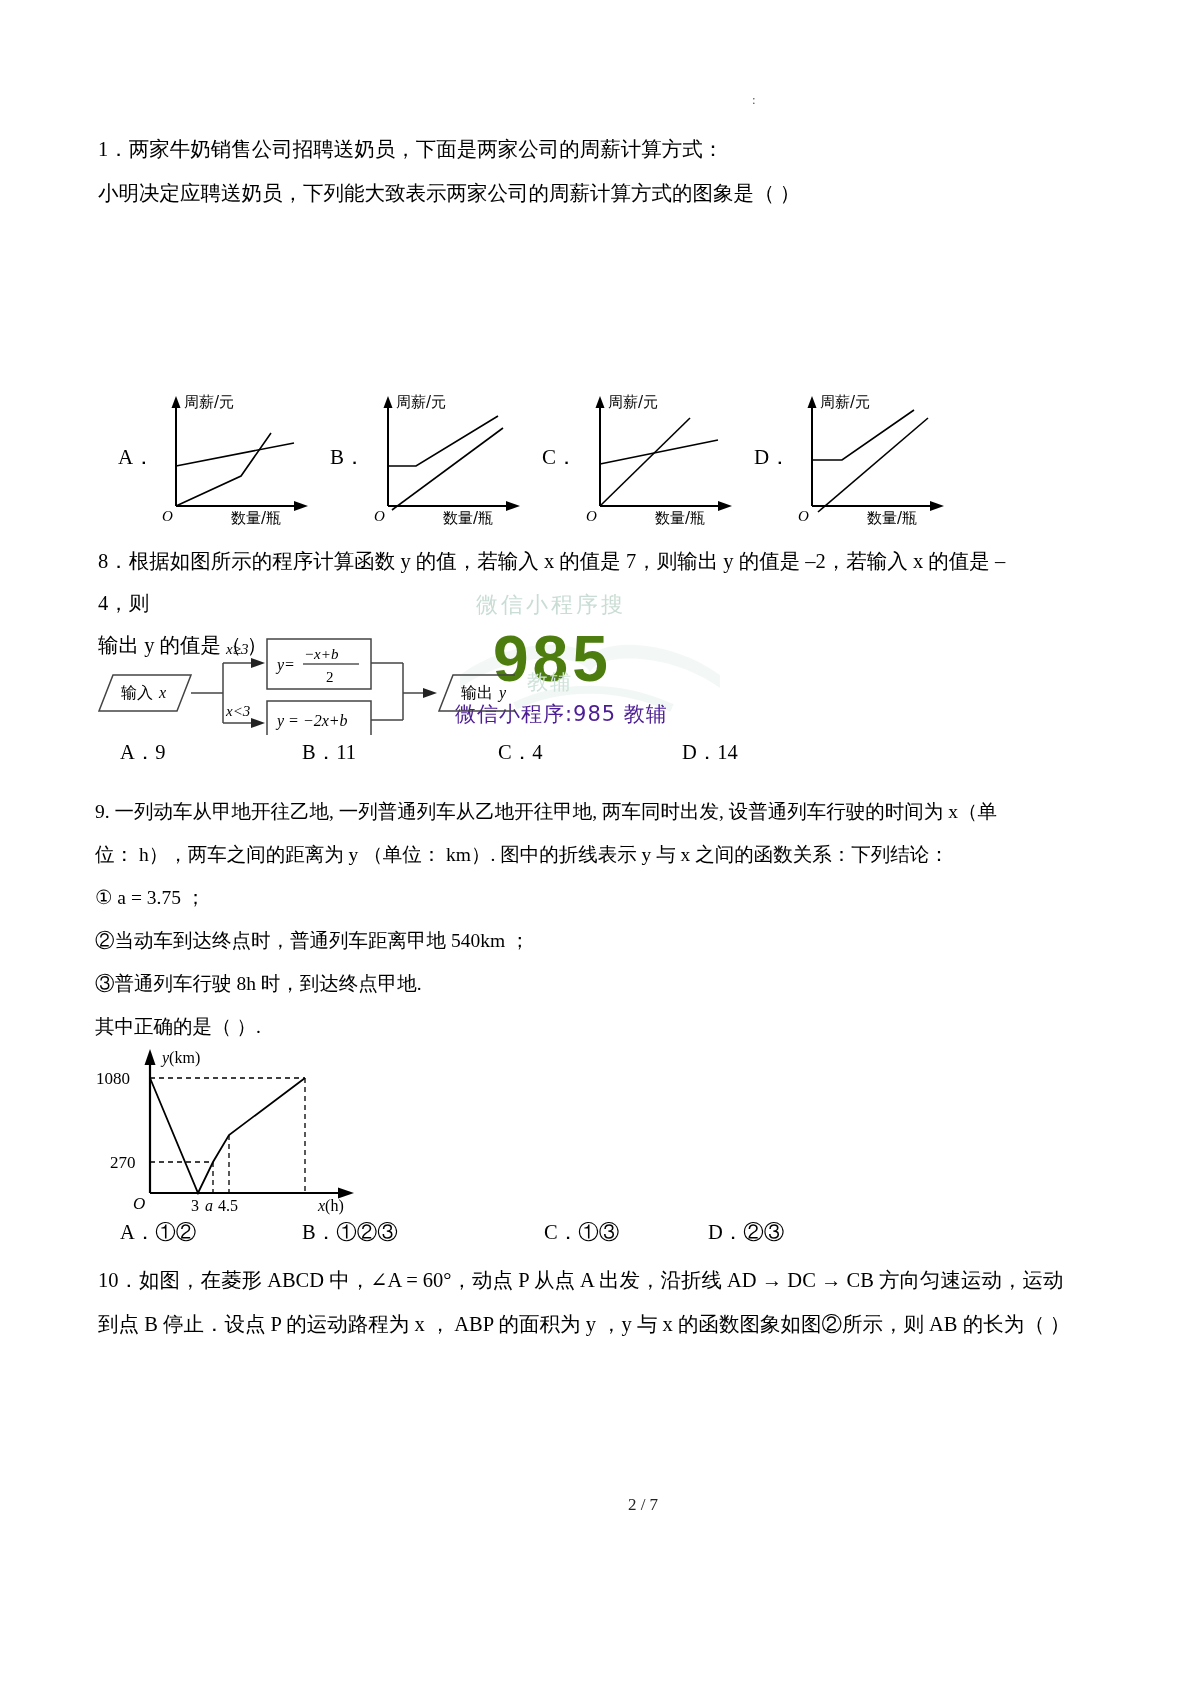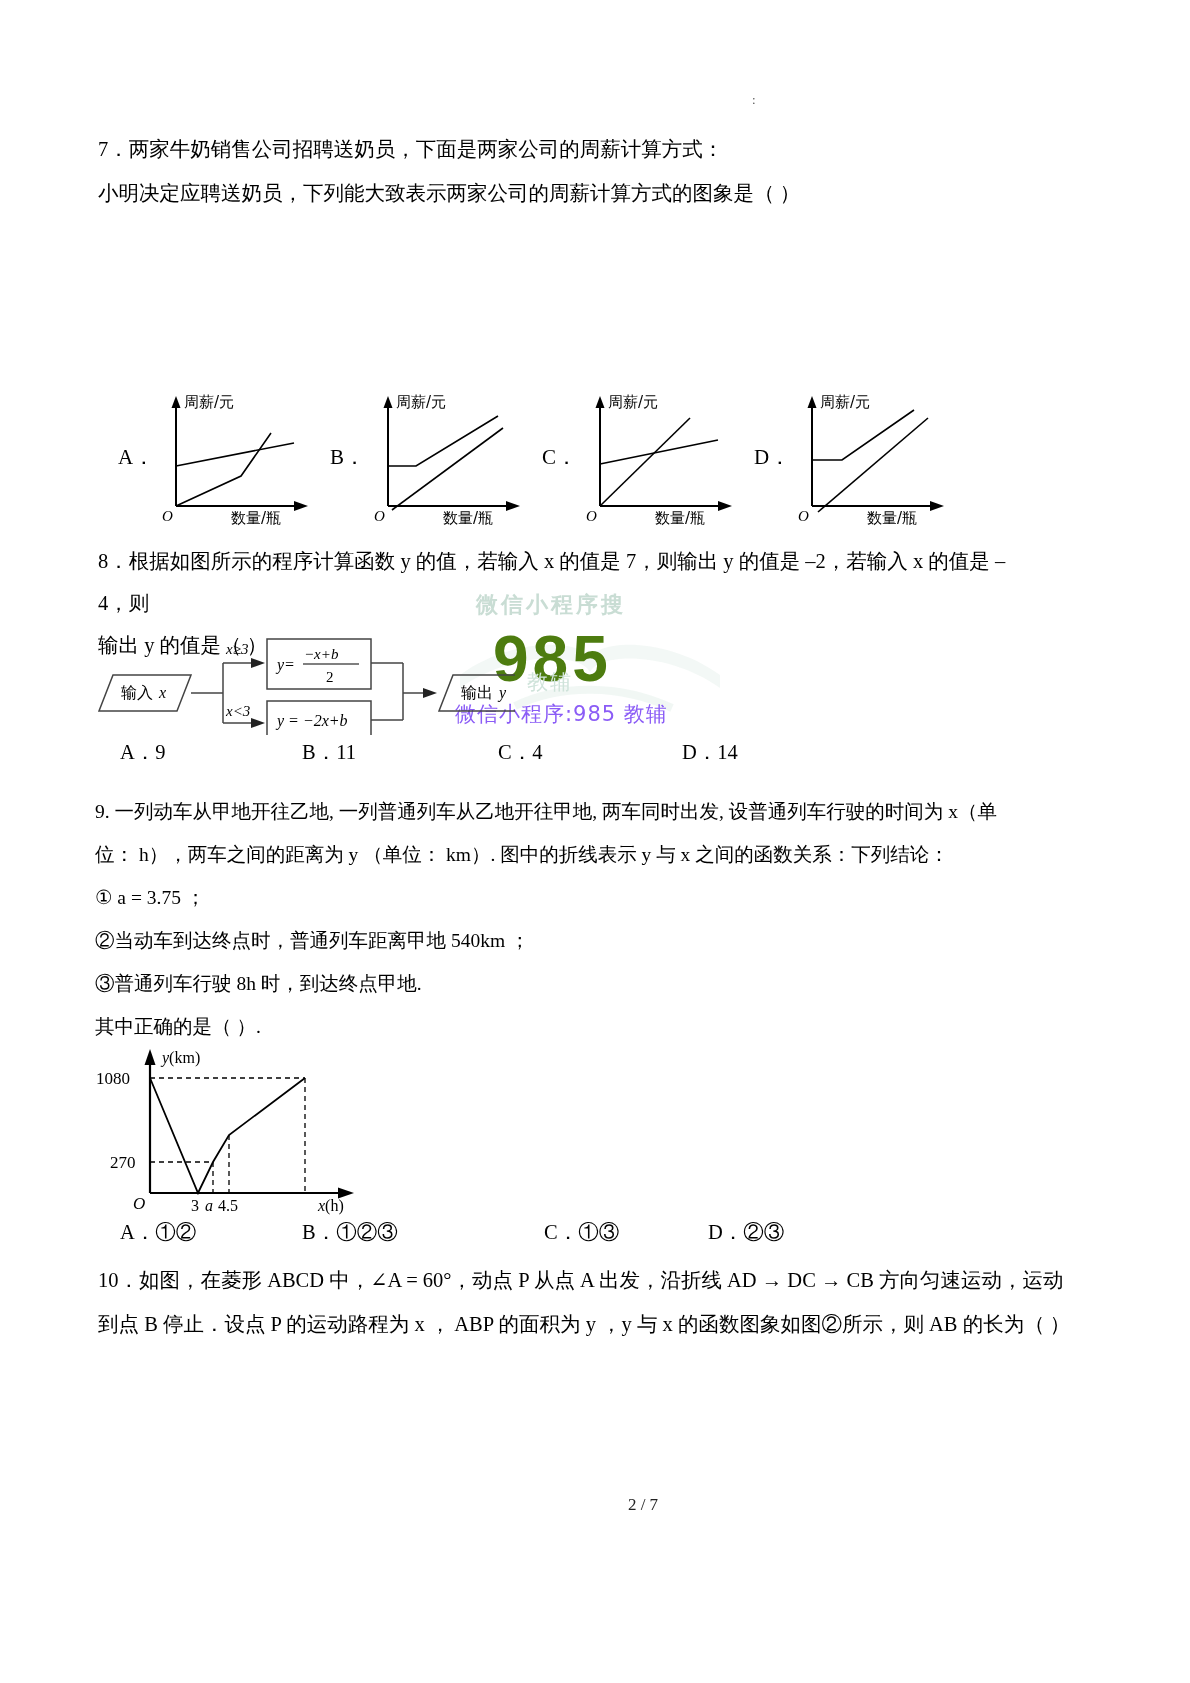--- a/index.html
+++ b/index.html
@@ -132,21 +132,20 @@
     height: 155px;
     opacity: 0.5;
   }
   #wm-top-text {
     left: 476px;
     top: 590px;
     font-size: 22px;
     color: #c9ddd4;
     letter-spacing: 3px;
     font-family: "DejaVu Sans", sans-serif;
-    font-weight: bold;
   }
   #wm-985 {
     left: 493px;
     top: 610px;
     font-size: 64px;
     font-weight: bold;
     color: #4d7c0f;
     font-family: "Liberation Sans", sans-serif;
     letter-spacing: 4px;
     margin-top: 12px;
@@ -156,21 +155,21 @@
     top: 668px;
     font-size: 21px;
     color: #cfe3da;
     letter-spacing: 2px;
     font-family: "DejaVu Sans", sans-serif;
   }
   #wm-line {
     left: 455px;
     top: 700px;
     font-size: 21px;
-    color: #8b5cf6;
+    color: #4c1d95;
     letter-spacing: 1px;
     font-family: "DejaVu Sans", sans-serif;
     text-align: right;
   }
 </style>
 </head>
 <body>
 
 <div class="page">
 
@@ -181,21 +180,21 @@
       <path d="M20 95 C70 58, 140 58, 150 78 C160 58, 230 58, 280 95 L280 108 C230 72, 160 72, 150 92 C140 72, 70 72, 20 108 Z" fill="#e3efe9" opacity="0.85"></path>
       <path d="M75 126 C120 104, 180 104, 232 128" stroke="#dcece5" stroke-width="8" fill="none" opacity="0.8"></path>
     </svg>
   </div>
   <div class="wm" id="wm-top-text">微信小程序搜</div>
   <div class="wm" id="wm-985">985</div>
   <div class="wm" id="wm-jiaofu">教辅</div>
   <div class="wm" id="wm-line">微信小程序:985 教辅</div>
 
   <div id="q7">
-    <div class="q7-stem">7．两家牛奶销售公司招聘送奶员，下面是两家公司的周薪计算方式：</div>
+    <div class="q7-stem">1．两家牛奶销售公司招聘送奶员，下面是两家公司的周薪计算方式：</div>
 
 
     <div class="q7-tail">小明决定应聘送奶员，下列能大致表示两家公司的周薪计算方式的图象是（    ）</div>
   </div>
 
   <div id="q7graphs">
 
     <div class="optcell" style="left:0px;">
       <div class="optletter">A．</div>
       <svg class="optsvg" width="190" height="140">

